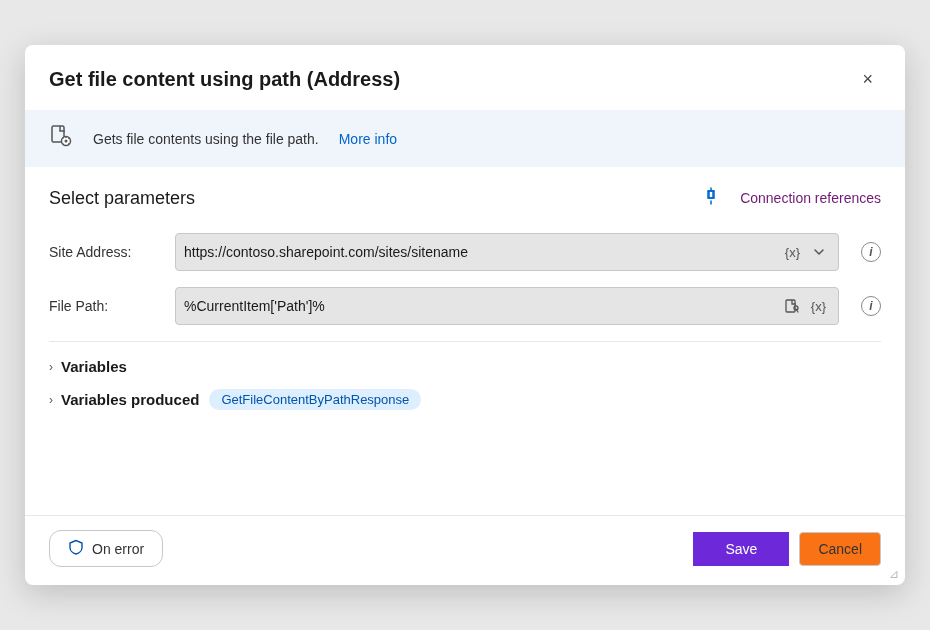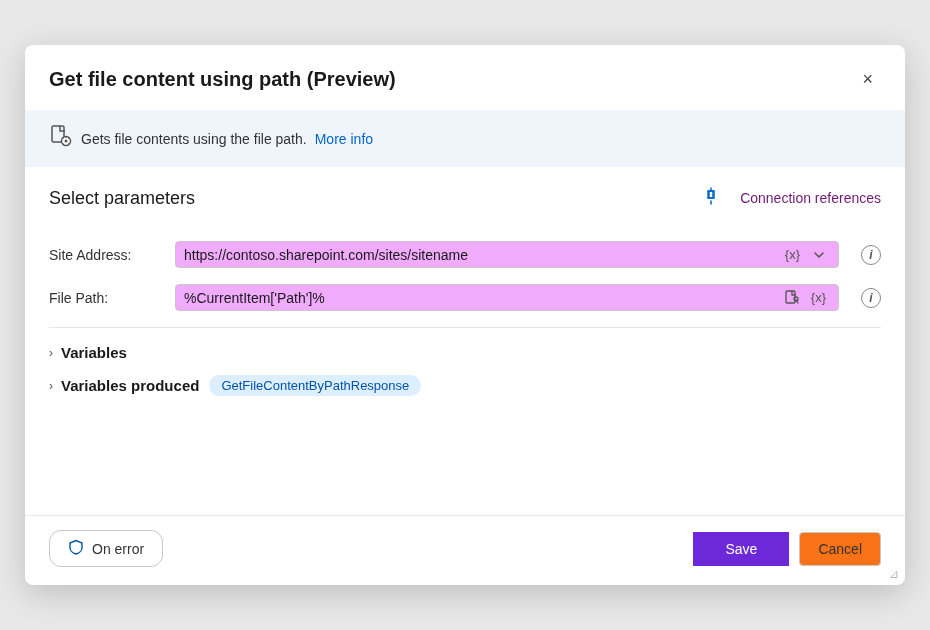--- a/index.html
+++ b/index.html
@@ -44,21 +44,21 @@
       border-radius: 4px;
       display: flex;
       align-items: center;
       justify-content: center;
     }
     .info-banner {
       background: #f0f4fb;
       display: flex;
       align-items: center;
       padding: 14px 24px;
-      gap: 8px;
+      gap: 20px;
       font-size: 14px;
       color: #333;
     }
     .info-icon {
       font-size: 20px;
       color: #555;
       flex-shrink: 0;
     }
     .info-link {
       color: #0066cc;
@@ -66,21 +66,21 @@
       font-size: 14px;
     }
     .dialog-body {
       padding: 20px 24px;
       flex: 1;
     }
     .section-header {
       display: flex;
       align-items: center;
       justify-content: space-between;
-      margin-bottom: 32px;
+      margin-bottom: 24px;
     }
     .section-title {
       font-size: 18px;
       font-weight: 400;
       color: #1a1a1a;
     }
     .connection-ref {
       display: flex;
       align-items: center;
       gap: 20px;
@@ -104,23 +104,23 @@
       width: 110px;
       flex-shrink: 0;
       white-space: nowrap;
     }
     .input-wrapper {
       flex: 1;
       display: flex;
       align-items: center;
       border: 1.5px solid #c8c8c8;
       border-radius: 4px;
-      background: #f0abfc;
+      background: #e5e5e5;
       padding: 0 8px;
-      height: 27px;
+      height: 38px;
       gap: 15px;
     }
     .input-wrapper input {
       border: none;
       outline: none;
       font-size: 14px;
       color: #1a1a1a;
       flex: 1;
       background: transparent;
     }
@@ -253,21 +253,21 @@
       position: relative;
     }
   </style>
 </head>
 <body>
 
 <div class="dialog-outer">
   <div class="dialog">
 
     <div class="dialog-header">
-      <span class="dialog-title">Get file content using path (Preview)</span>
+      <span class="dialog-title">Get file content using path (Address)</span>
       <button class="close-btn">×</button>
     </div>
 
     <div class="info-banner">
       <span class="info-icon">
         
         <svg width="24" height="24" viewBox="0 0 24 24" fill="none" xmlns="http://www.w3.org/2000/svg">
           <rect x="3" y="2" width="12" height="16" rx="1.5" stroke="#555" stroke-width="1.5" fill="none"></rect>
           <path d="M11 2v5h5" stroke="#555" stroke-width="1.5" fill="none"></path>
           <circle cx="17" cy="17" r="4.5" fill="#fff" stroke="#555" stroke-width="1.5"></circle>

